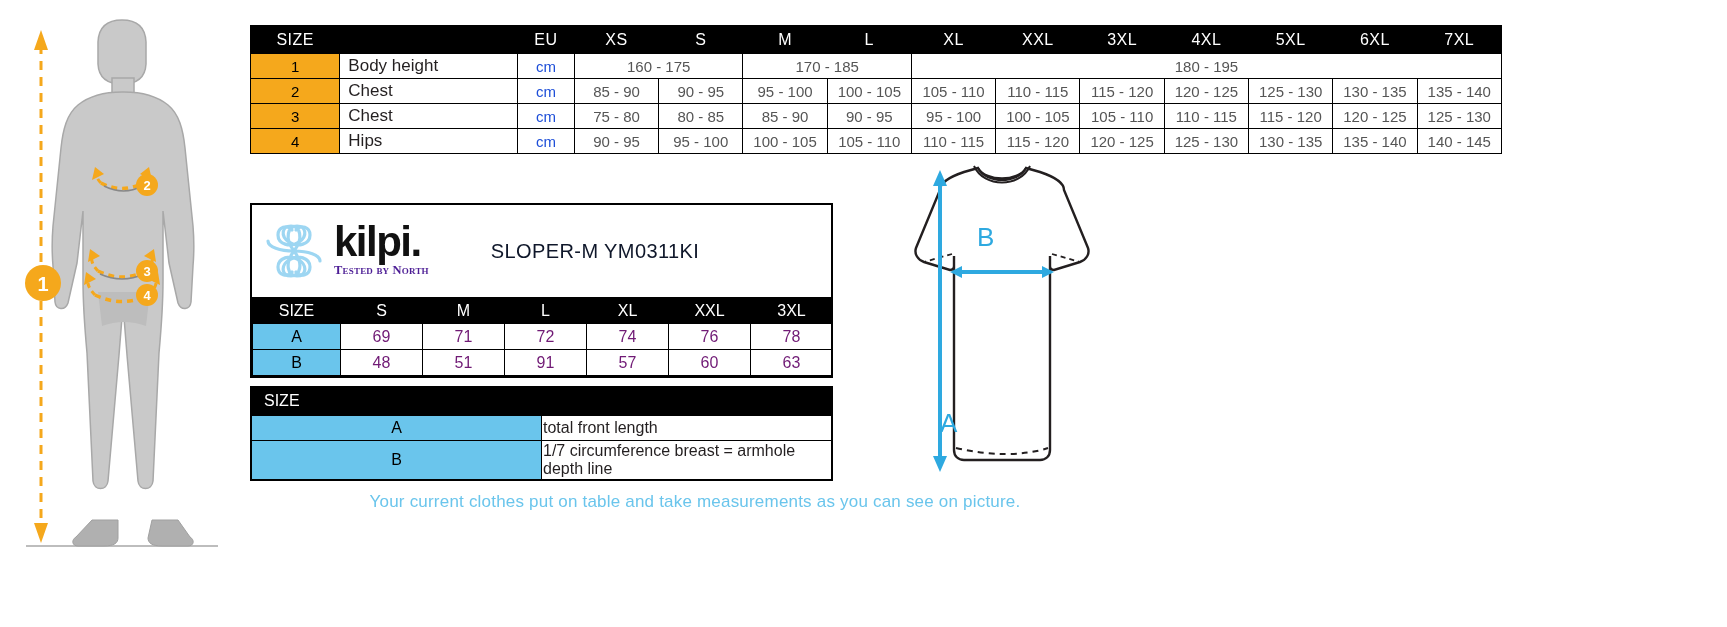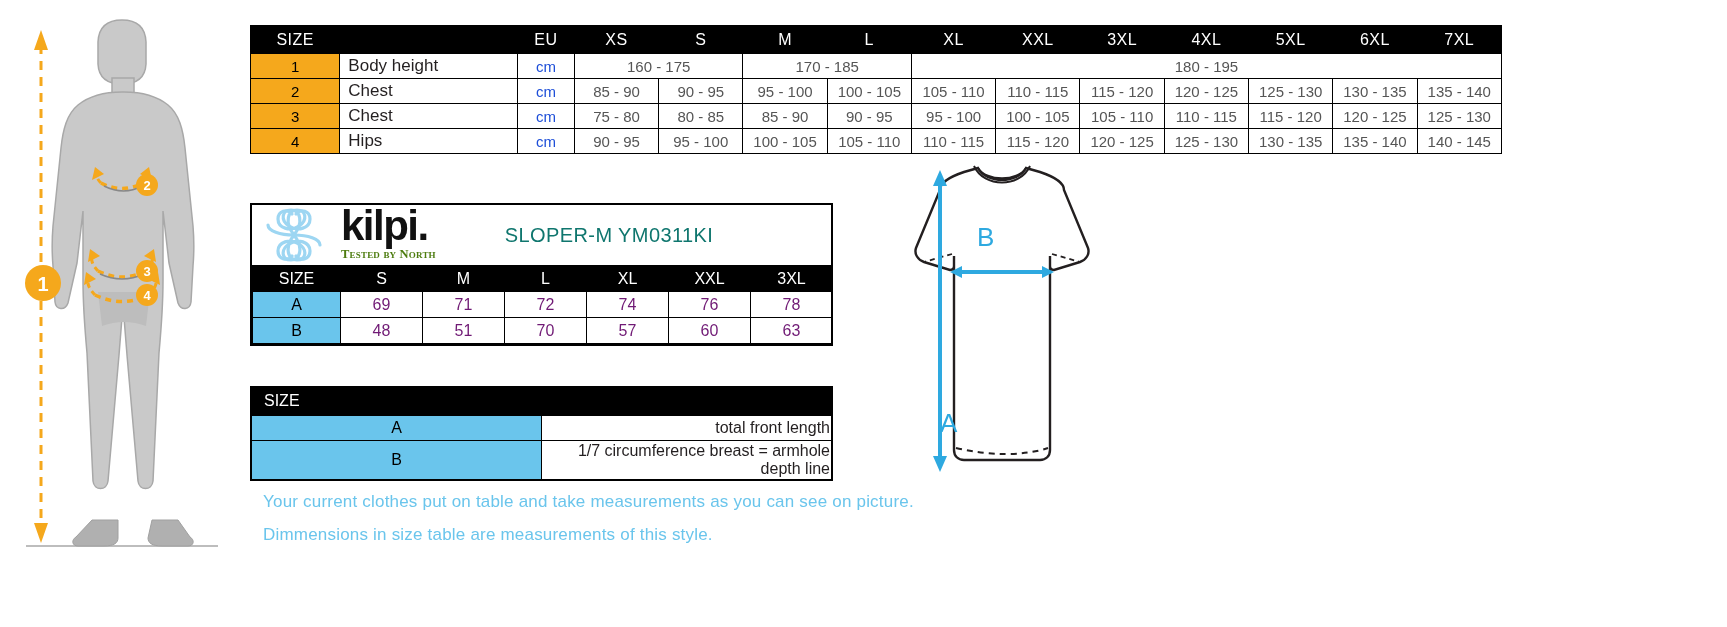--- a/index.html
+++ b/index.html
@@ -36,34 +36,34 @@
   #body-table td.label-cell {
     text-align:left; padding-left:8px; color:#231f20; font-size:17px;
   }
   #body-table td.unit-cell { color:#1d4ed8; font-size:15px; }
 
   
   #product-block {
     position:absolute; left:250px; top:203px; width:583px;
     border:2px solid #000; background:#fff;
   }
-  #brand-row { display:flex; align-items:center; height:60px; padding:0 6px;gap:7px; }
+  #brand-row { display:flex; align-items:center; height:92px; padding:0 6px; }
   #logo-mark { width:72px; height:66px; flex:0 0 72px; }
   #logo-text { display:flex; flex-direction:column; justify-content:center; margin-left:4px; }
   .kilpi-word {
     font-family:"Liberation Sans", sans-serif;
     font-weight:bold; font-size:42px; line-height:36px;
     letter-spacing:-1.5px; color:#111;
   }
   .kilpi-tag {
-    font-size:12.5px; letter-spacing:.2px; color:#4d7c0f; margin-top:3px;
+    font-size:12.5px; letter-spacing:.2px; color:#4c1d95; margin-top:3px;
     font-variant:small-caps; font-family:"Liberation Serif", serif; font-weight:600;
   }
   #product-code {
-    margin-left:62px; font-size:20px; color:#0f766e; letter-spacing:.4px;
+    margin-left:62px; font-size:20px; color:#0f172a; letter-spacing:.4px;
   }
   #product-table { width:100%; border-collapse:collapse; table-layout:fixed; }
   #product-table th, #product-table td {
     border:1px solid #000; text-align:center; height:26px;
     font-size:16px; color:#701a75;
   }
   #product-table thead th {
     background:#000; color:#fff; border:1px solid #000; font-weight:400; font-size:16px;
   }
   #product-table td.row-key { background:#6ac5ec; color:#000; font-size:16px; }
@@ -72,24 +72,24 @@
   #legend-table {
     position:absolute; left:250px; top:386px; width:583px;
     border-collapse:collapse; table-layout:fixed; border:2px solid #000;
   }
   #legend-table th {
     background:#000; color:#fff; font-weight:400; font-size:16px;
     text-align:left; padding-left:12px; height:28px; border:1px solid #000;
   }
   #legend-table td { border:1px solid #000; height:25px; font-size:16px; color:#231f20; }
   #legend-table td.row-key { background:#6ac5ec; color:#000; text-align:center; width:88px; }
-  #legend-table td.row-desc { text-align:right; }
-
-  
-  #notes { position:absolute; left:263px; top:492px; width:900px; }
+  #legend-table td.row-desc { text-align:left; }
+
+  
+  #notes { position:absolute; left:245px; top:492px; width:900px;text-align:center; }
   #notes p { margin:0 0 13px 0; font-size:17px; color:#6ac5ec; letter-spacing:.2px; }
 
   
   #tshirt-panel { position:absolute; left:840px; top:160px; width:330px; height:340px; }
   .tshirt-letter {
     position:absolute; font-size:26px; color:#2ea9e0;
     font-family:"Liberation Sans", sans-serif;
   }
   #tshirt-label-b { left:137px; top:62px; }
   #tshirt-label-a { left:100px; top:248px; }
@@ -320,21 +320,21 @@
         <td>71</td>
         <td>72</td>
         <td>74</td>
         <td>76</td>
         <td>78</td>
       </tr>
       <tr>
         <td class="row-key">B</td>
         <td>48</td>
         <td>51</td>
-        <td>70</td>
+        <td>91</td>
         <td>57</td>
         <td>60</td>
         <td>63</td>
       </tr>
     </tbody>
   </table>
 </div>
 
 <table id="legend-table">
   <thead>
@@ -349,21 +349,20 @@
     </tr>
     <tr>
       <td class="row-key">B</td>
       <td class="row-desc">1/7 circumference breast = armhole depth line</td>
     </tr>
   </tbody>
 </table>
 
 <div id="notes">
   <p>Your current clothes put on table and take measurements as you can see on picture.</p>
-  <p>Dimmensions in size table are measurements of this style.</p>
 </div>
 
 <div id="tshirt-panel">
   <svg width="330" height="340" viewBox="0 0 330 340">
 
     <path d="M100,30
              C100,22 112,16 124,12
              L138,8
              C146,22 178,22 186,8
              L200,12

